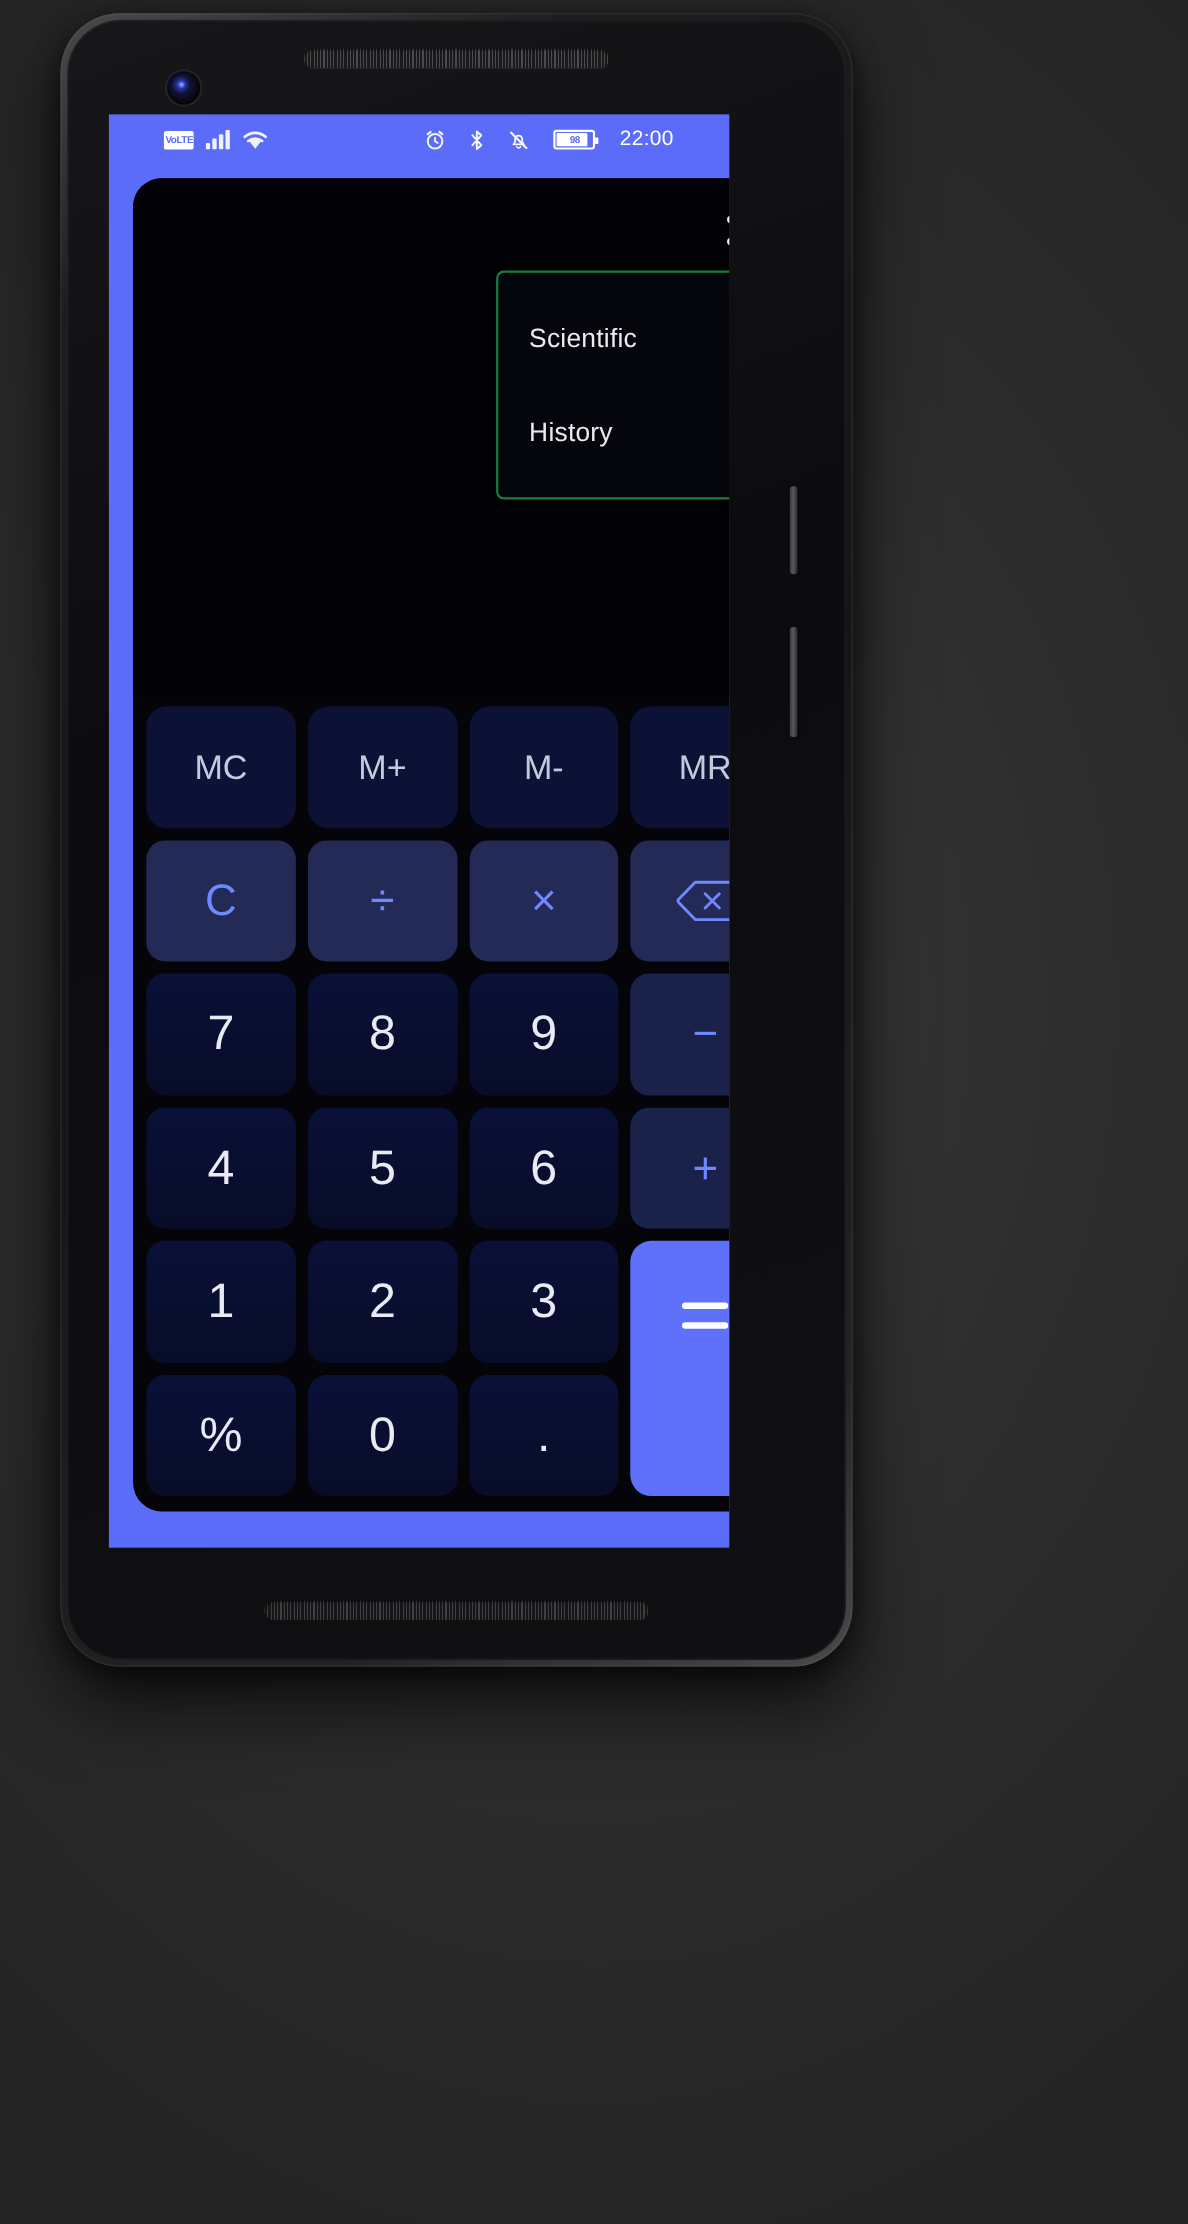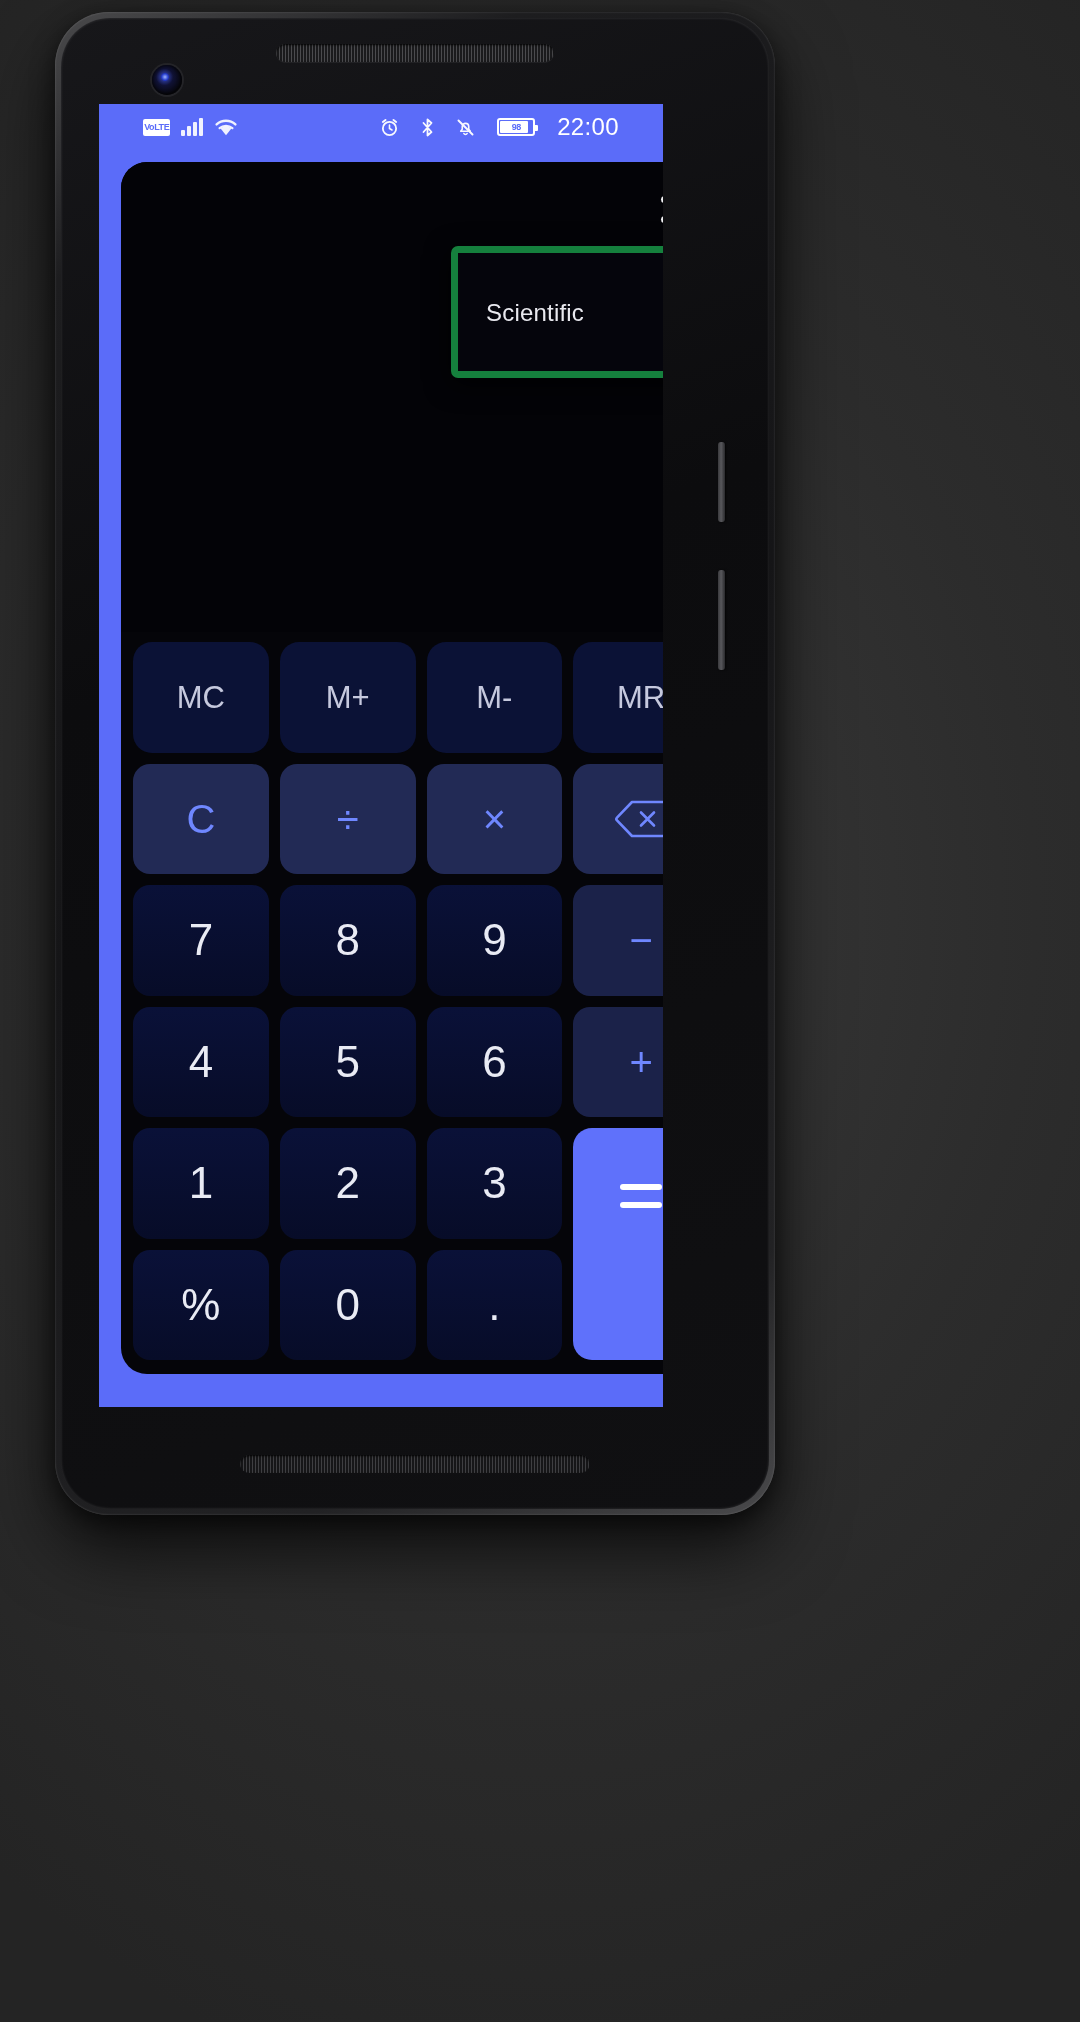--- a/index.html
+++ b/index.html
@@ -181,21 +181,21 @@
     left: 0; right: 0; top: 0; bottom: 0;
     display: flex;
     align-items: center;
     justify-content: center;
     font-size: 9px;
     font-weight: bold;
     color: #5b6cf9;
     letter-spacing: -.5px;
   }
   #status-clock {
-    font-size: 24px;
+    font-size: 19px;
     letter-spacing: .3px;
     color: #fff;
   }
 
   
   #app {
     position: absolute;
     left: 22px;
     top: 58px;
     width: 600px;
@@ -241,21 +241,21 @@
   #expression-line { top: 330px; font-size: 30px; color: #8f8f9c; }
   #result-line     { top: 376px; font-size: 52px; }
 
   
   #menu {
     position: absolute;
     right: 6px;
     top: 84px;
     width: 264px;
     background: #05050c;
-    border: 7px solid #15803d;
+    border: 2px solid #15803d;
     border-radius: 7px;
     box-shadow: 0 6px 26px rgba(0,0,0,.85);
     padding: 30px 0 28px 0;
   }
   .menu-item {
     padding: 16px 28px;
     color: #e9e9ef;
     font-size: 24px;
     font-weight: 300;
     cursor: pointer;
@@ -398,20 +398,21 @@
               <i></i>
               <i></i>
               <i></i>
             </div>
 
             <div id="expression-line"></div>
             <div id="result-line"></div>
 
             <div id="menu">
               <div class="menu-item">Scientific</div>
+              <div class="menu-item">History</div>
             </div>
           </div>
 
           <div id="keypad">
 
             <div class="key key-mem">MC</div>
             <div class="key key-mem">M+</div>
             <div class="key key-mem">M-</div>
             <div class="key key-mem">MR</div>
 

